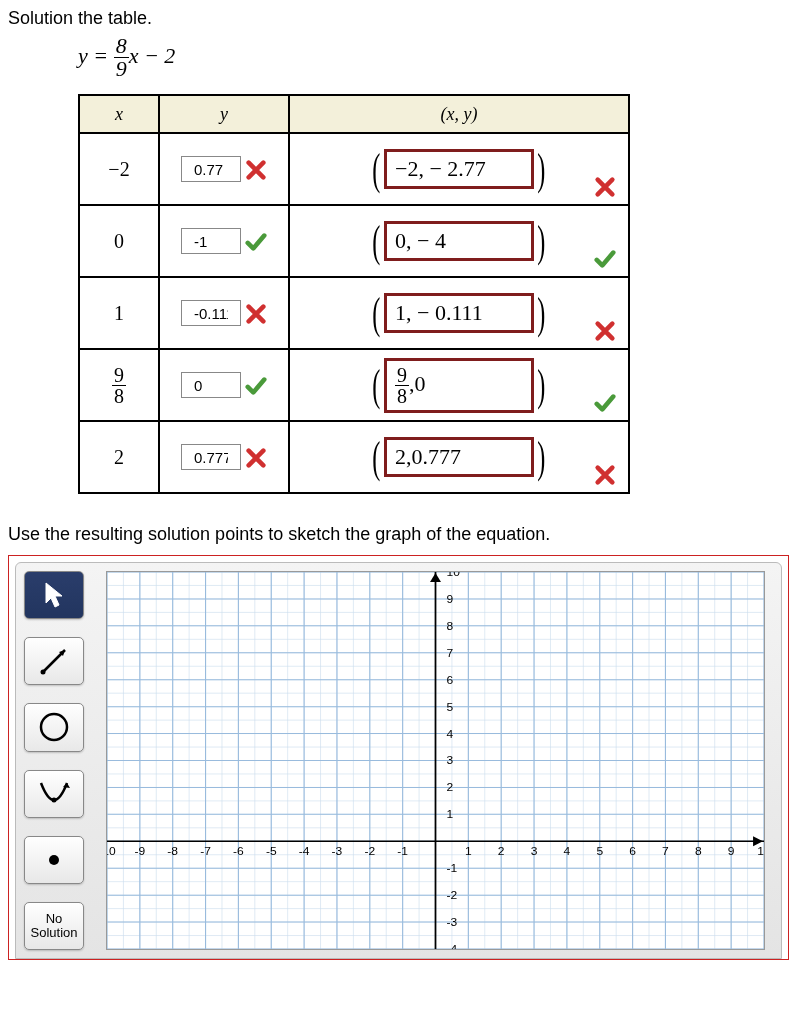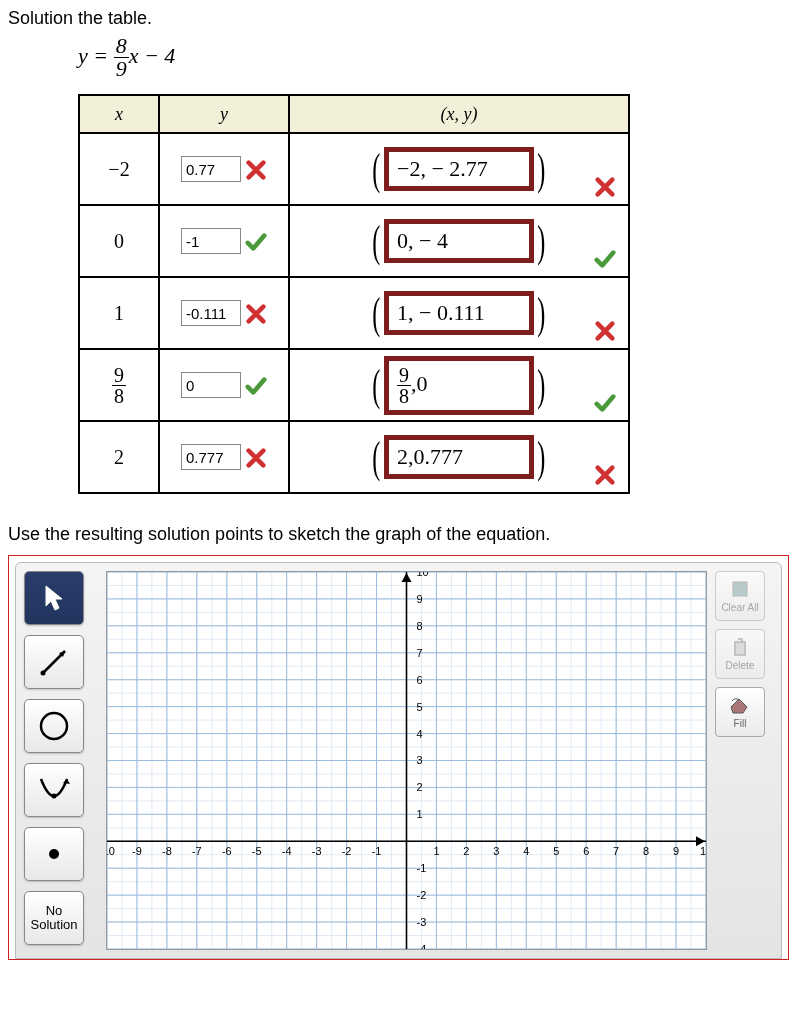--- a/index.html
+++ b/index.html
@@ -49,38 +49,38 @@
   .col-y { width: 130px; }
   .col-xy { width: 340px; }
   .ans-table td { height: 72px; font-family: "Times New Roman", serif; font-size: 20px; }
 
   .y-cell { position: relative; }
   .y-input {
     width: 60px; height: 26px;
     text-align: left;
     font-size: 15px;
     font-family: Arial, sans-serif;
-    padding: 2px 4px;
+    padding: 2px 12px;
     border: 1px solid #888;
   }
   .mark-icon { display: inline-block; width: 22px; height: 22px; vertical-align: middle; margin-left: 4px; }
 
   .xy-cell { position: relative; }
   .paren {
     font-family: "Times New Roman", serif;
     font-size: 44px;
     font-weight: 300;
     display: inline-block;
     vertical-align: middle;
     transform: scaleX(0.55);
   }
   .xy-box {
     display: inline-block;
     min-width: 150px;
-    border: 5px solid #7f1d1d;
+    border: 3px solid #7f1d1d;
     padding: 4px 8px;
     font-size: 22px;
     vertical-align: middle;
     text-align: left;
     background: #fff;
   }
   .xy-mark { position: absolute; right: 12px; bottom: 6px; }
 
   .instruction { margin: 0 0 10px 0; }
 
@@ -93,21 +93,21 @@
   .graph-inner {
     position: absolute; left: 6px; top: 6px; right: 6px; bottom: 0;
     background: linear-gradient(#f4f4f4, #e4e4e4);
     border: 1px solid #bbb;
     border-radius: 6px 6px 0 0;
     display: flex;
     padding: 8px;
   }
   .toolbar-left {
     width: 74px;
-    display: flex; flex-direction: column; gap: 10px;
+    display: flex; flex-direction: column; gap: 18px;
   }
   .tool-btn {
     width: 60px; height: 54px;
     border: 1px solid #888;
     border-radius: 5px;
     background: linear-gradient(#fff,#e8e8e8);
     display: flex; align-items: center; justify-content: center;
     font-size: 28px;
     box-shadow: 0 1px 2px rgba(0,0,0,0.2);
   }
@@ -144,21 +144,21 @@
 </head>
 <body>
 
 <p class="prompt">Solution the table.</p>
 
 <div class="equation">
   <span>y =</span>
   <span class="frac">
     <span class="num">8</span>
     <span class="den">9</span>
-  </span><span>x − 4</span>
+  </span><span>x − 2</span>
 </div>
 
 <table class="ans-table">
   <thead>
     <tr>
       <th class="col-x">x</th>
       <th class="col-y">y</th>
       <th class="col-xy">(x, y)</th>
     </tr>
   </thead>
@@ -388,35 +388,14 @@
           <text x="310" y="194" font-size="11" text-anchor="start" fill="#000">3</text>
           <text x="310" y="166.85714285714286" font-size="11" text-anchor="start" fill="#000">4</text>
           <text x="310" y="139.7142857142857" font-size="11" text-anchor="start" fill="#000">5</text>
           <text x="310" y="112.57142857142856" font-size="11" text-anchor="start" fill="#000">6</text>
           <text x="310" y="85.42857142857144" font-size="11" text-anchor="start" fill="#000">7</text>
           <text x="310" y="58.28571428571428" font-size="11" text-anchor="start" fill="#000">8</text>
           <text x="310" y="31.14285714285711" font-size="11" text-anchor="start" fill="#000">9</text>
           <text x="310" y="4" font-size="11" text-anchor="start" fill="#000">10</text>
         </svg>
     </div>
-    <div class="toolbar-right" id="tools-right">
-        <div class="right-btn disabled">
-          <span class="ico"><svg width="20" height="20">
-              <rect x="3" y="3" width="14" height="14" fill="#8aa" stroke="#888"></rect>
-            </svg></span>
-          <span>Clear All</span>
-        </div>
-        <div class="right-btn disabled">
-          <span class="ico"><svg width="20" height="20">
-              <path d="M5 5 H15 V18 H5 Z M4 5 H16 M8 2 H12 V5" stroke="#888" fill="#ccc" stroke-width="1.5"></path>
-            </svg></span>
-          <span>Delete</span>
-        </div>
-        <div class="right-btn">
-          <span class="ico"><svg width="22" height="20">
-              <path d="M2 12 L10 4 L18 12 L14 18 L4 18 Z" fill="#a77" stroke="#555"></path>
-              <path d="M3 6 Q6 2 10 5" stroke="#555" fill="none"></path>
-            </svg></span>
-          <span>Fill</span>
-        </div>
-      </div>
   </div>
 </div>
 
 </body></html>

